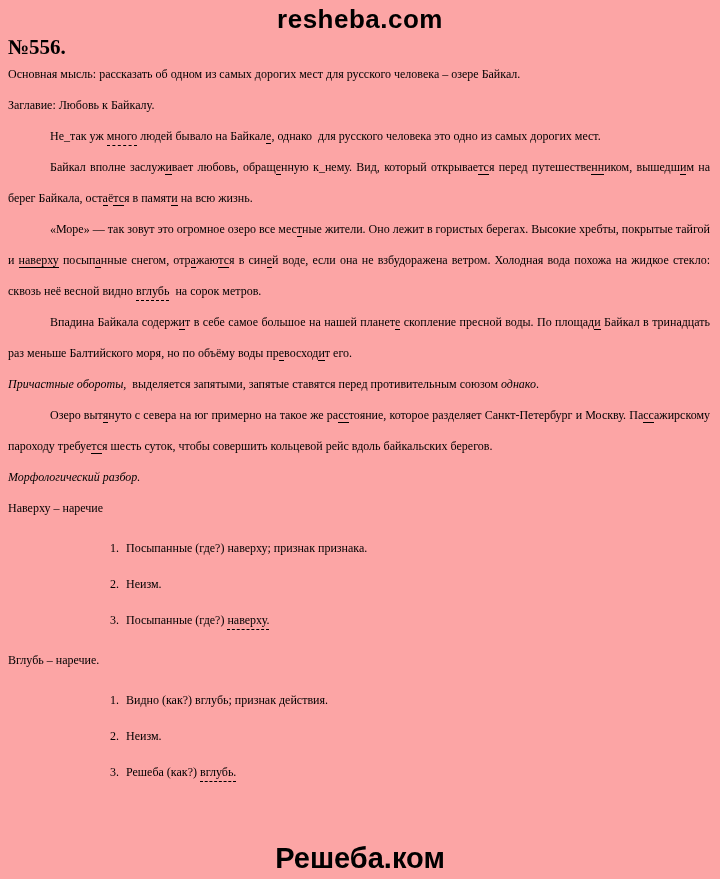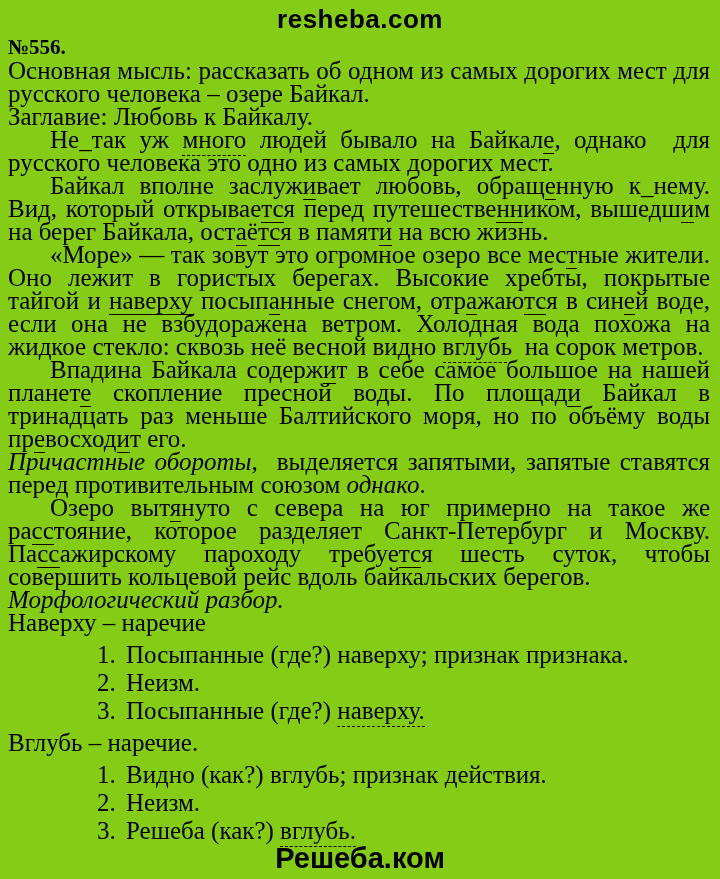--- a/index.html
+++ b/index.html
@@ -8,41 +8,41 @@
     width: 720px;
     height: 879px;
     overflow: hidden;
     font-family: "Liberation Serif", serif;
     color: #000000;
   }
   .page {
     position: relative;
     width: 720px;
     height: 879px;
-    background: #84cc16;
+    background: #fca5a5;
   }
   .site-header {
     text-align: center;
     font-family: "Liberation Sans", sans-serif;
     font-weight: bold;
     font-size: 26px;
     line-height: 30px;
     padding-top: 4px;
     letter-spacing: 0.5px;
   }
   .task-number {
     font-weight: bold;
     font-size: 21px;
     line-height: 24px;
     padding: 1px 8px 0 8px;
   }
   .content {
     padding: 0 10px 0 8px;
-    font-size: 25px;
-    line-height: 23px;
+    font-size: 12px;
+    line-height: 31px;
   }
   .para { text-align: justify; }
   .para.indent { text-indent: 42px; }
   .num-list {
     margin: 9px 0 9px 0;
     padding-left: 66px;
     list-style: decimal;
   }
   .num-list li {
     margin-bottom: 5px;

